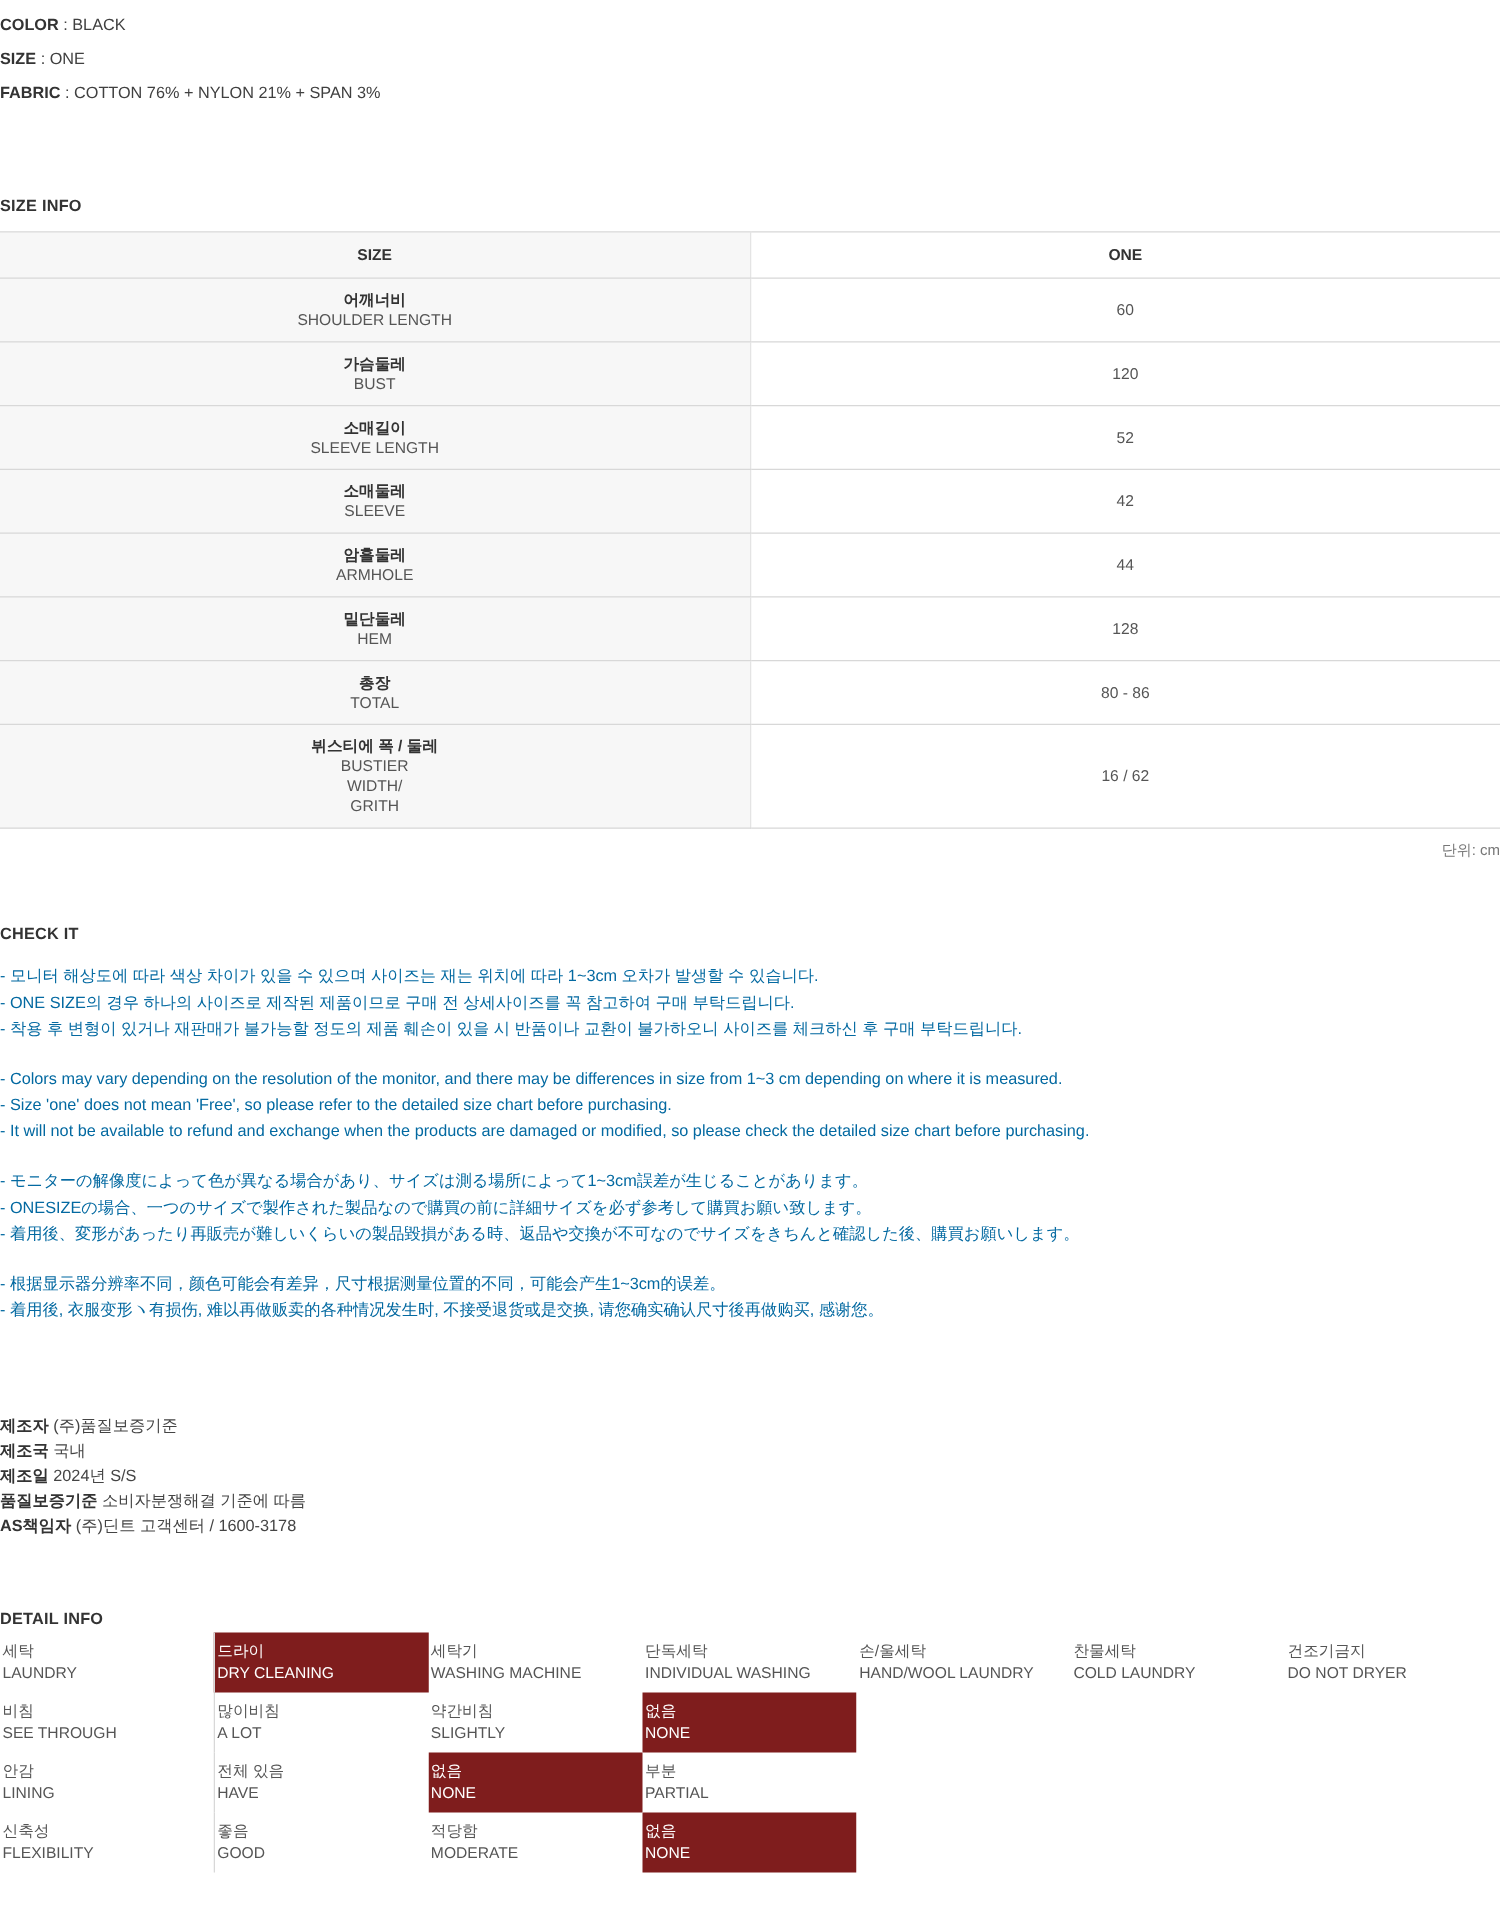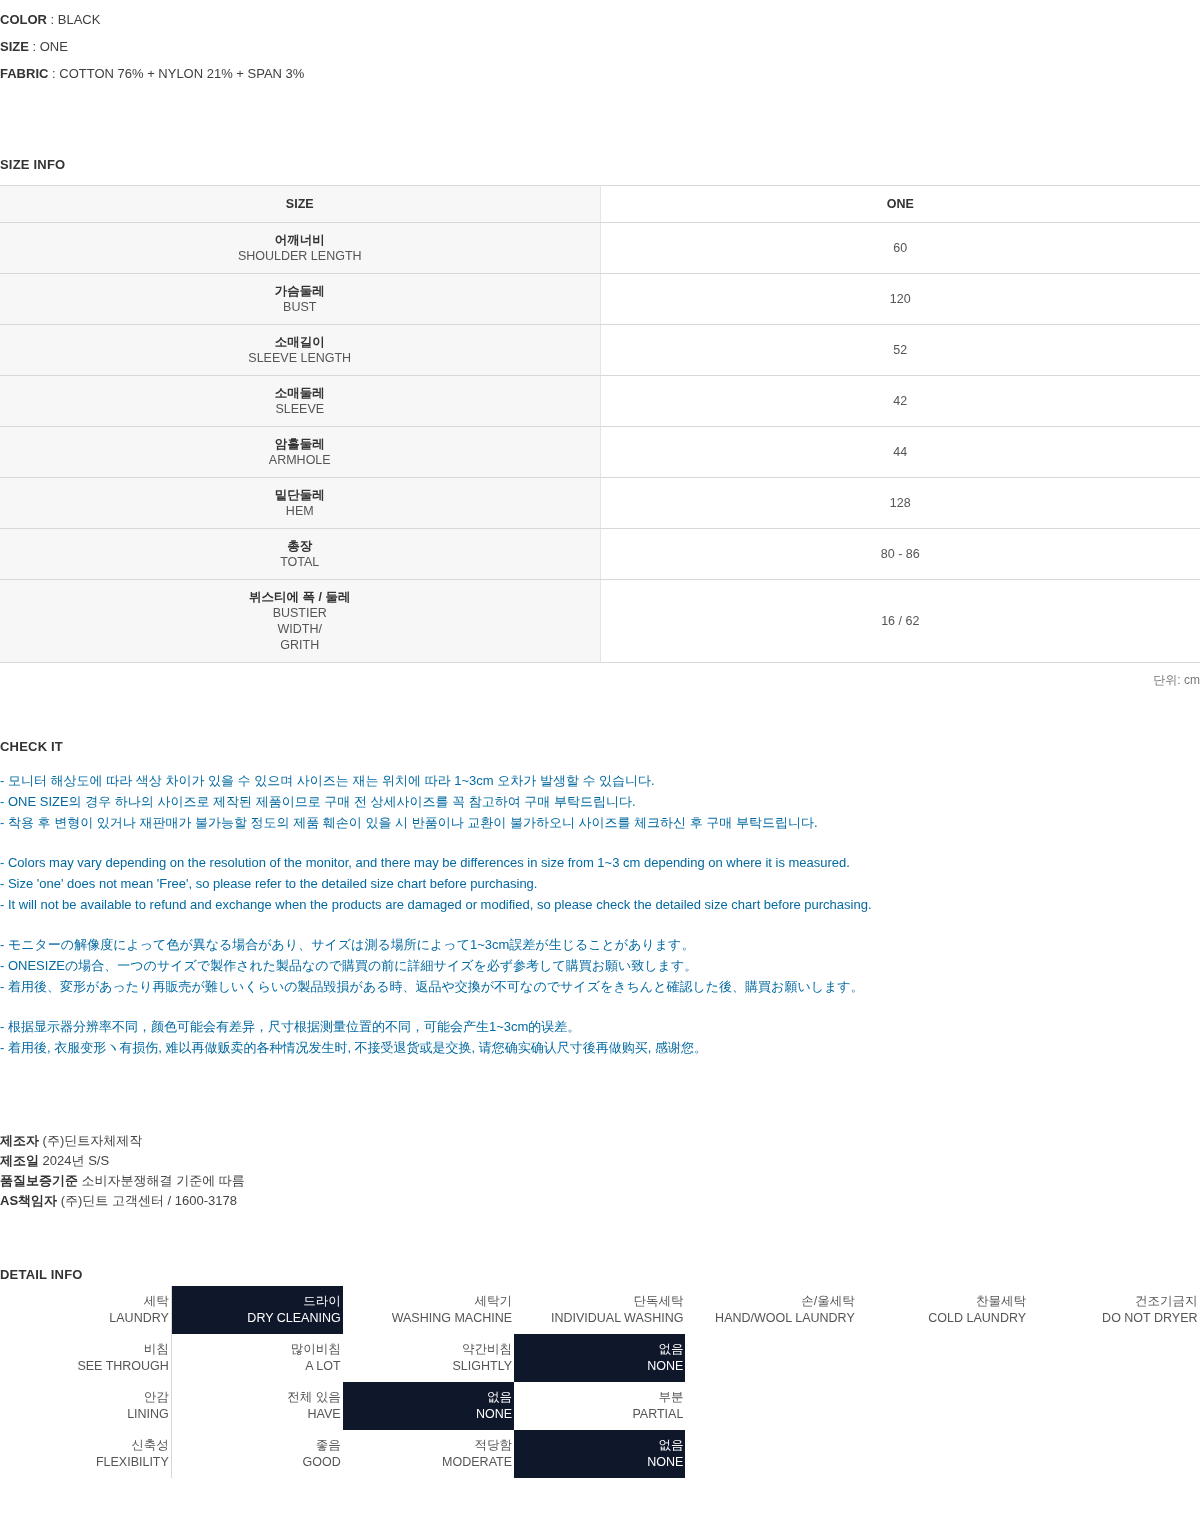--- a/index.html
+++ b/index.html
@@ -108,35 +108,35 @@
   
   .detail-title { margin-top: 56px; margin-bottom: 4px; }
 
   table.detail-table {
     width: 1200px;
     border-collapse: collapse;
     table-layout: fixed;
   }
   table.detail-table td {
     height: 48px;
-    text-align: right;
+    text-align: left;
     vertical-align: middle;
     font-size: 12.5px;
     color: #555555;
     line-height: 17px;
     padding: 3px 2px;
   }
   table.detail-table td .ko { display: block; }
   table.detail-table td .en { display: block; }
   table.detail-table td.cat {
     border-right: 1px solid #d8d8d8;
     color: #555555;
   }
   td.sel {
-    background: #0f172a;
+    background: #7f1d1d;
     color: #ffffff;
   }
   td.sel .ko, td.sel .en { color: #ffffff; }
   td.empty { }
 </style>
 </head>
 <body>
 
 <div class="spec-list">
   <div class="spec-row">
@@ -235,21 +235,22 @@
     <div class="gap"></div>
     <p>- モニターの解像度によって色が異なる場合があり、サイズは測る場所によって1~3cm誤差が生じることがあります。</p>
     <p>- ONESIZEの場合、一つのサイズで製作された製品なので購買の前に詳細サイズを必ず参考して購買お願い致します。</p>
     <p>- 着用後、変形があったり再販売が難しいくらいの製品毀損がある時、返品や交換が不可なのでサイズをきちんと確認した後、購買お願いします。</p>
     <div class="gap"></div>
     <p>- 根据显示器分辨率不同，颜色可能会有差异，尺寸根据测量位置的不同，可能会产生1~3cm的误差。</p>
     <p>- 着用後, 衣服变形ヽ有损伤, 难以再做贩卖的各种情况发生时, 不接受退货或是交换, 请您确实确认尺寸後再做购买, 感谢您。</p>
   </div>
 
 <div class="maker-block" id="maker-block">
-    <div><span class="k">제조자</span><span> (주)딘트자체제작</span></div>
+    <div><span class="k">제조자</span><span> (주)품질보증기준</span></div>
+    <div><span class="k">제조국</span><span> 국내</span></div>
     <div><span class="k">제조일</span><span> 2024년 S/S</span></div>
     <div><span class="k">품질보증기준</span><span> 소비자분쟁해결 기준에 따름</span></div>
     <div><span class="k">AS책임자</span><span> (주)딘트 고객센터 / 1600-3178</span></div>
   </div>
 
 <div class="section-title detail-title">DETAIL INFO</div>
 <table class="detail-table">
   <tbody id="detail-rows">
       <tr>
         <td class="cat">

